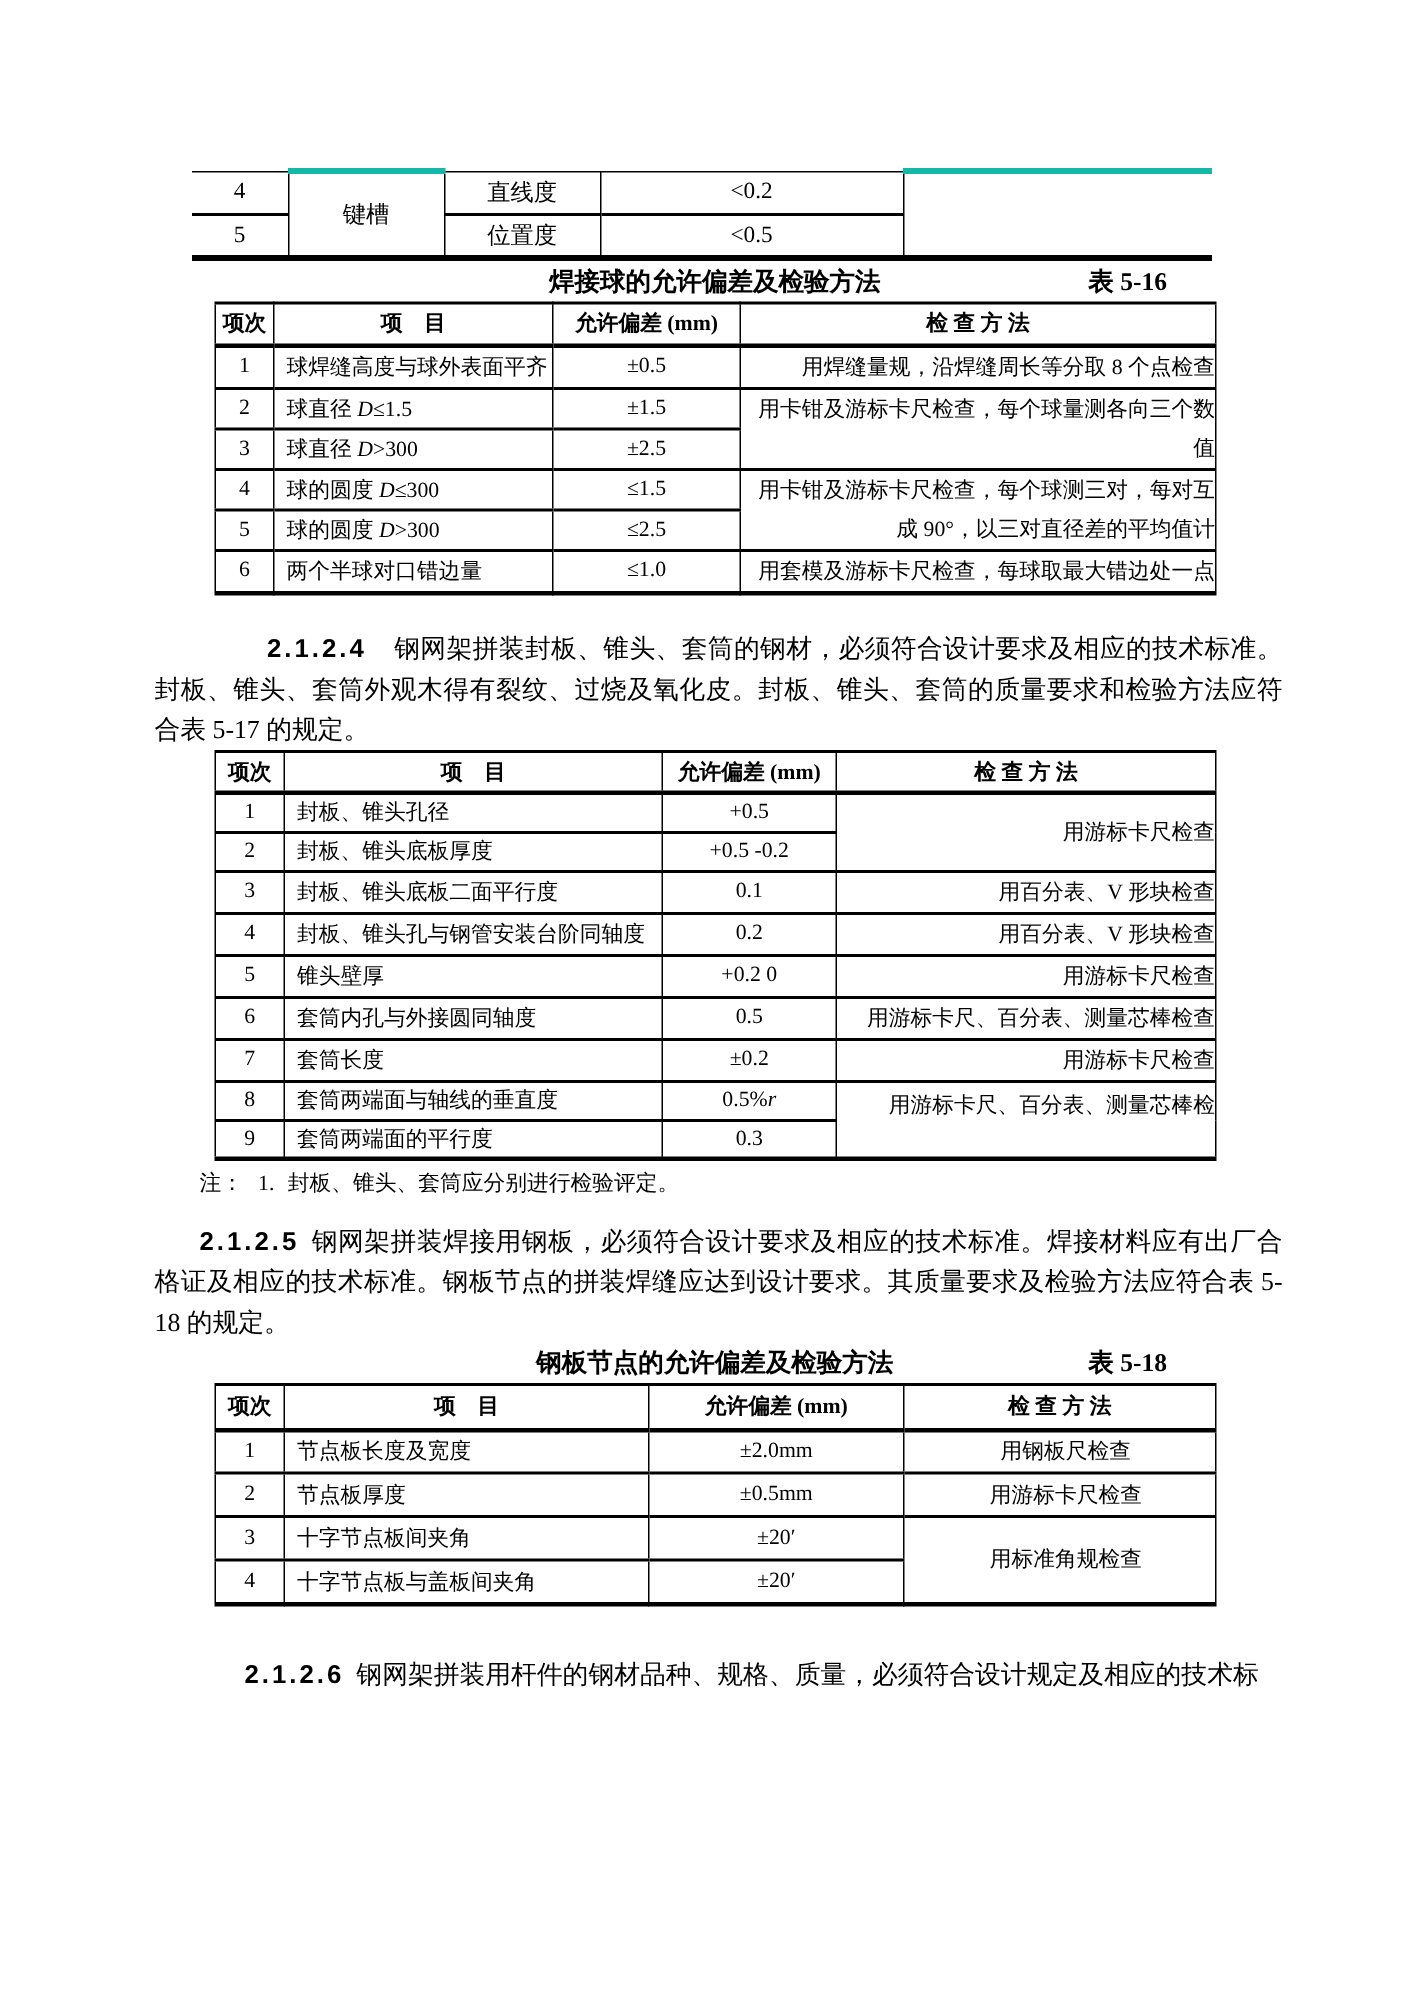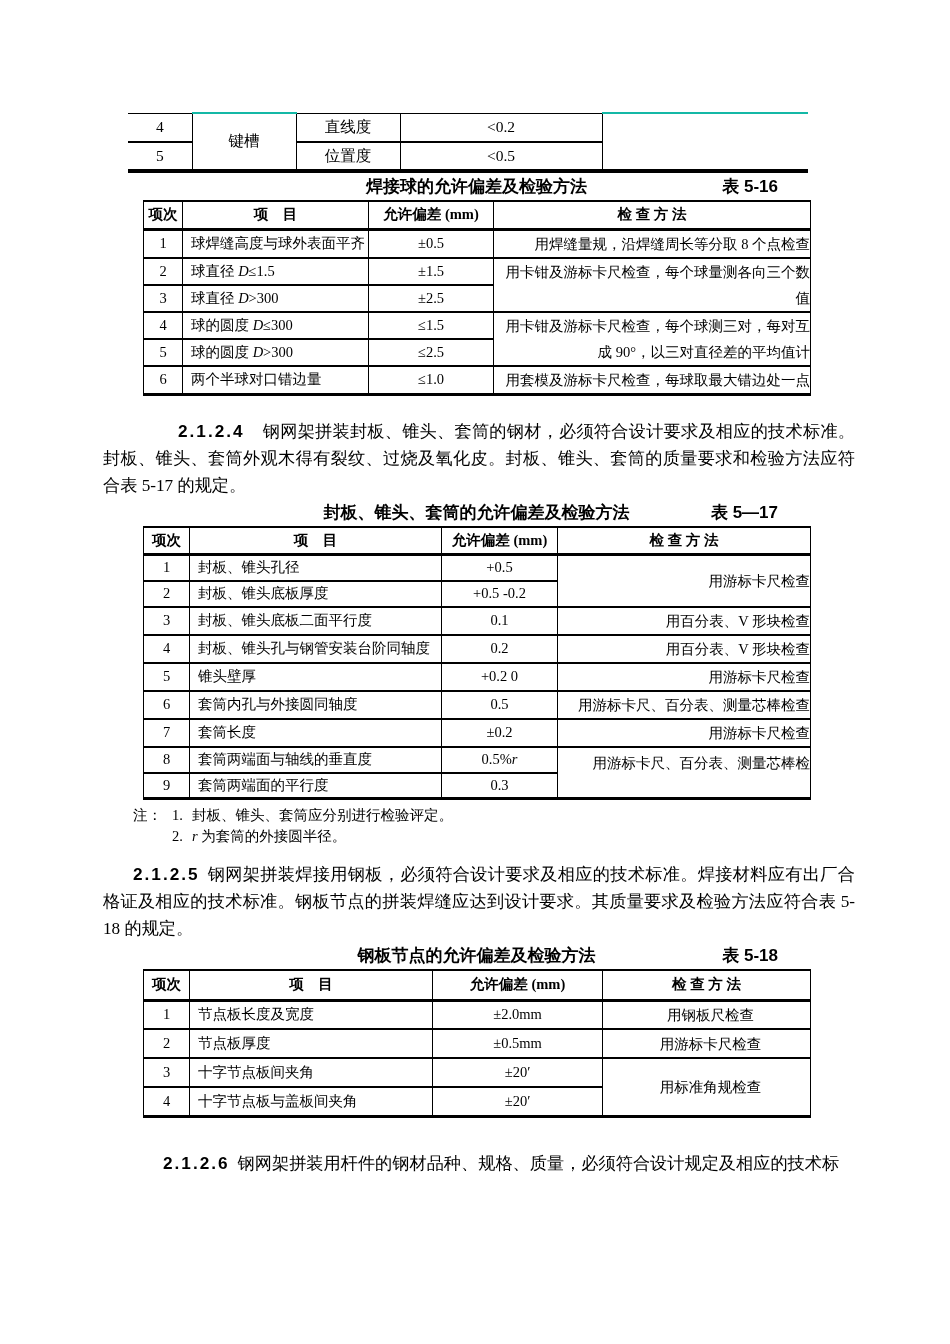--- a/index.html
+++ b/index.html
@@ -14,21 +14,21 @@
   .gap-lg { margin-right: 18px; }
   .gap-sm { margin-right: 8px; }
   .p1 { margin-top: 26px; text-indent: 75px; }
   .p2 { margin-top: 22px; text-indent: 75px; }
   .p3 { margin-top: 14px; text-indent: 30px; }
   .p4 { margin-top: 32px; text-indent: 60px; }
 
   
   .caption { position: relative; width: 667px; margin: 3px 0 2px 40px;
     height: 22px; line-height: 22px; text-align: center;
-    font-family: Liberation Sans, sans-serif;
+    font-family: Liberation Serif, serif;
     font-weight: bold; font-size: 17px; }
   .caption .label { position: absolute; right: 32px; top: 0; text-align: right; }
 
   
   table { border-collapse: collapse; table-layout: fixed; }
   .spec-table { width: 667px; margin-left: 40px; font-size: 14.5px;
     border: 1px solid #000; border-top: 2px solid #000; border-bottom: 3px solid #000; }
   .spec-table th { border: 1px solid #000; border-bottom: 3px solid #000;
     font-weight: bold; text-align: center; }
   .spec-table td { border: 1px solid #000; border-top: 2px solid #000; }
@@ -43,21 +43,21 @@
   .v-top { vertical-align: top; padding-top: 2px; }
   i.var { font-style: italic; font-family: "Liberation Serif", serif; }
 
   
   .top-table { width: 680px; margin-left: 25px; font-size: 15.5px;
     border-bottom: 4px solid #000; }
   .top-table td { border: 1px solid #000; height: 29px; text-align: center; }
   .top-table td:first-child { border-left: none; }
   .top-table td:last-child  { border-right: none; }
   .top-table tr.r5 td { border-top: 2px solid #000; }
-  .top-table td.bt-thick { border-top: 2px solid #14b8a6; }
+  .top-table td.bt-thick { border-top: 4px solid #14b8a6; }
 
   
   .notes { margin: 5px 0 0 30px; font-size: 14.5px; line-height: 21px;
     display: flex; }
   .notes .note-label { margin-right: 10px; }
   .note-item .num { margin-right: 9px; }
 </style>
 </head>
 <body>
 
@@ -139,24 +139,20 @@
       <td class="c-no">6</td>
       <td class="c-item">两个半球对口错边量</td>
       <td class="c-dev">≤1.0</td>
       <td class="c-method">用套模及游标卡尺检查，每球取最大错边处一点</td>
     </tr>
   </tbody>
     </table>
 
   <p class="para p2"><span class="sec-num gap-lg">2.1.2.4</span><span>钢网架拼装封板、锥头、套筒的钢材，必须符合设计要求及相应的技术标准。封板、锥头、套筒外观木得有裂纹、过烧及氧化皮。封板、锥头、套筒的质量要求和检验方法应符合表 5-17 的规定。</span></p>
 
-  <div class="caption">
-    <span>封板、锥头、套筒的允许偏差及检验方法</span>
-    <span class="label">表 5—17</span>
-  </div>
 
   <table class="spec-table t517">
     <colgroup>
         <col style="width:46px">
         <col style="width:252px">
         <col style="width:116px">
         <col style="width:253px">
       </colgroup>
     <tbody>
         <tr>
@@ -217,21 +213,20 @@
       <td class="c-item">套筒两端面的平行度</td>
       <td class="c-dev">0.3</td>
     </tr>
   </tbody>
     </table>
 
   <div class="notes">
     <span class="note-label">注：</span>
     <div class="note-items">
       <div class="note-item"><span class="num">1.</span><span>封板、锥头、套筒应分别进行检验评定。</span></div>
-      <div class="note-item"><span class="num">2.</span><i class="var">r</i><span> 为套筒的外接圆半径。</span></div>
     </div>
   </div>
 
   <p class="para p3"><span class="sec-num gap-sm">2.1.2.5</span><span>钢网架拼装焊接用钢板，必须符合设计要求及相应的技术标准。焊接材料应有出厂合格证及相应的技术标准。钢板节点的拼装焊缝应达到设计要求。其质量要求及检验方法应符合表 5-18 的规定。</span></p>
 
   <div class="caption">
     <span>钢板节点的允许偏差及检验方法</span>
     <span class="label">表 5-18</span>
   </div>
 

